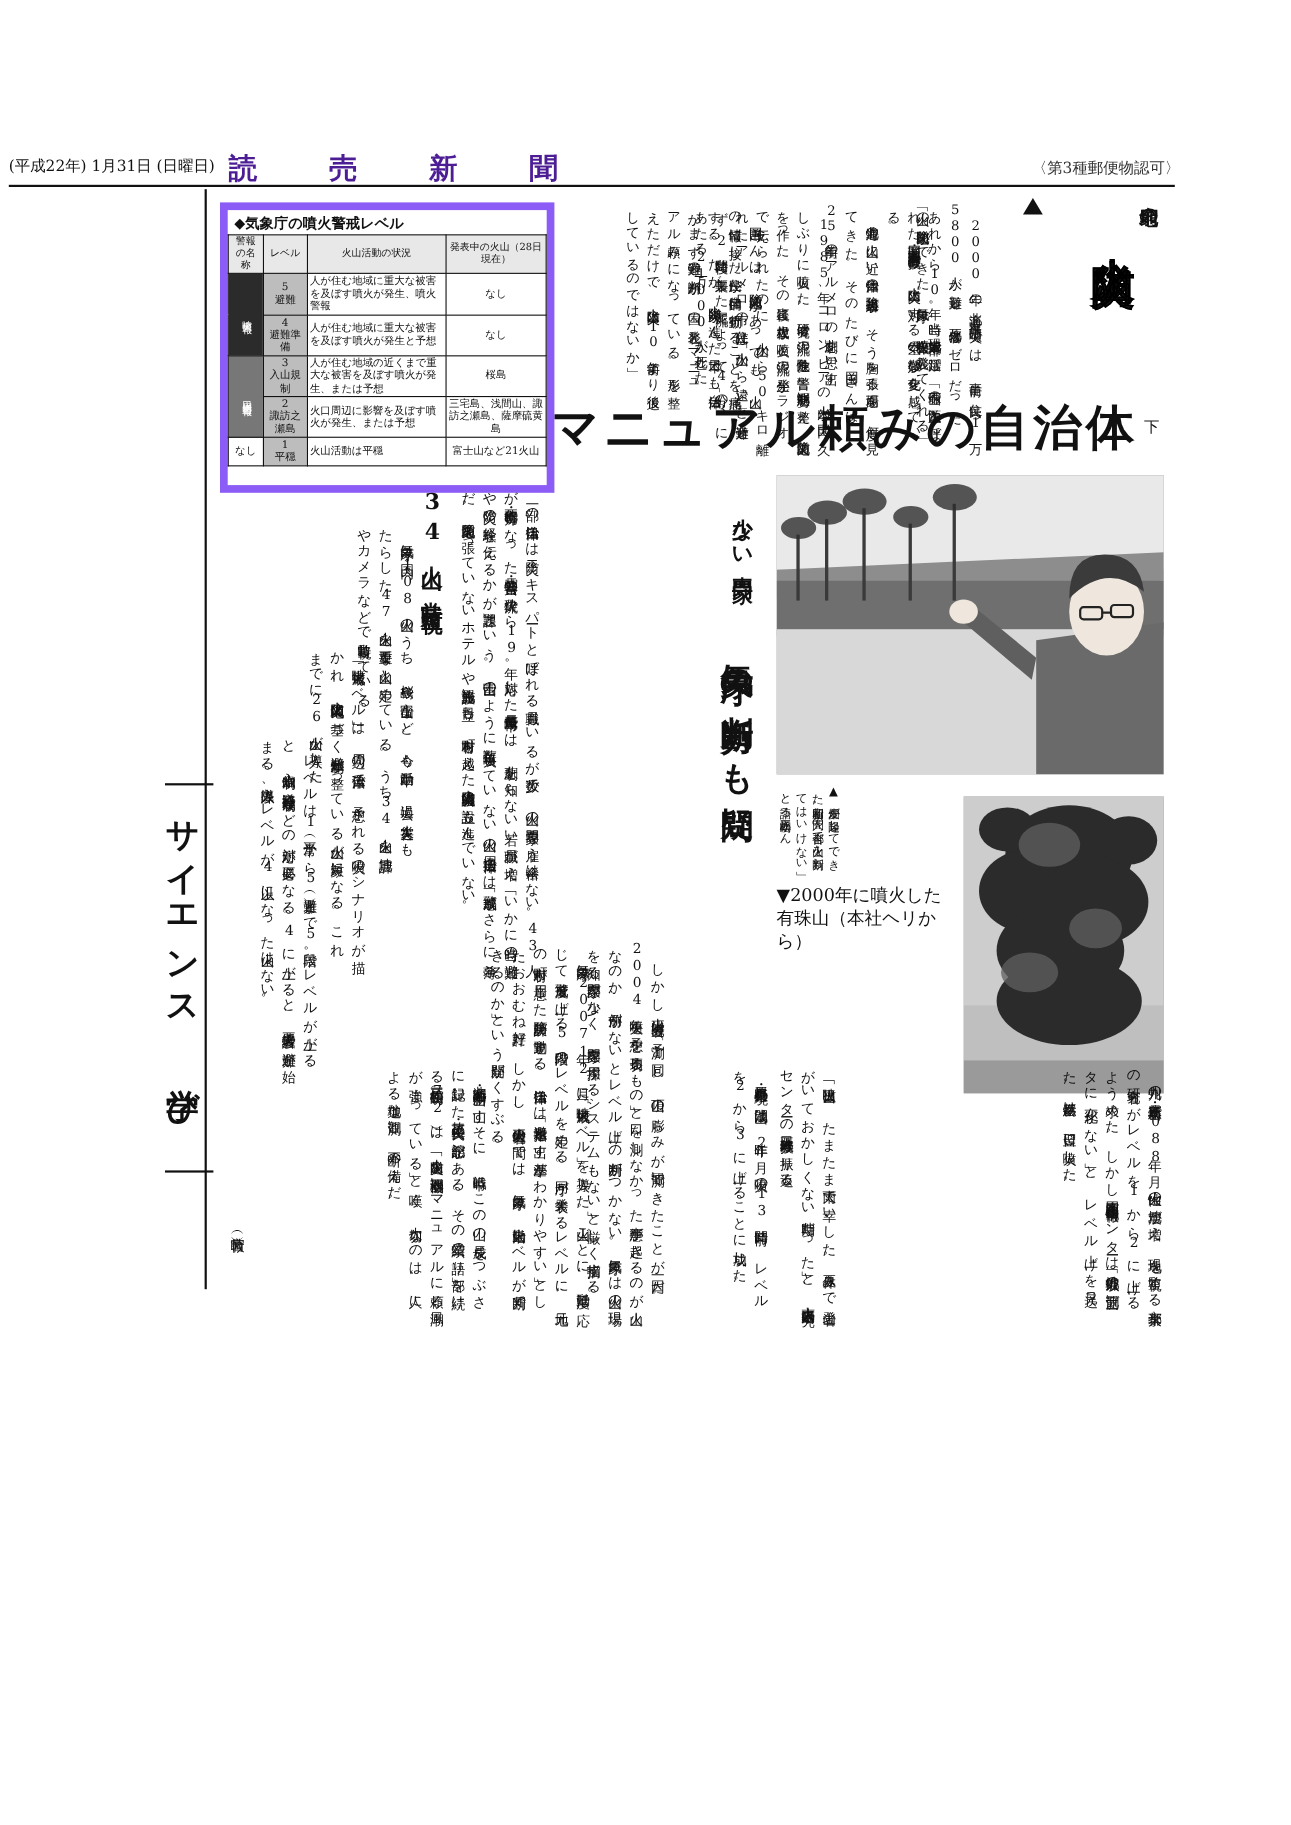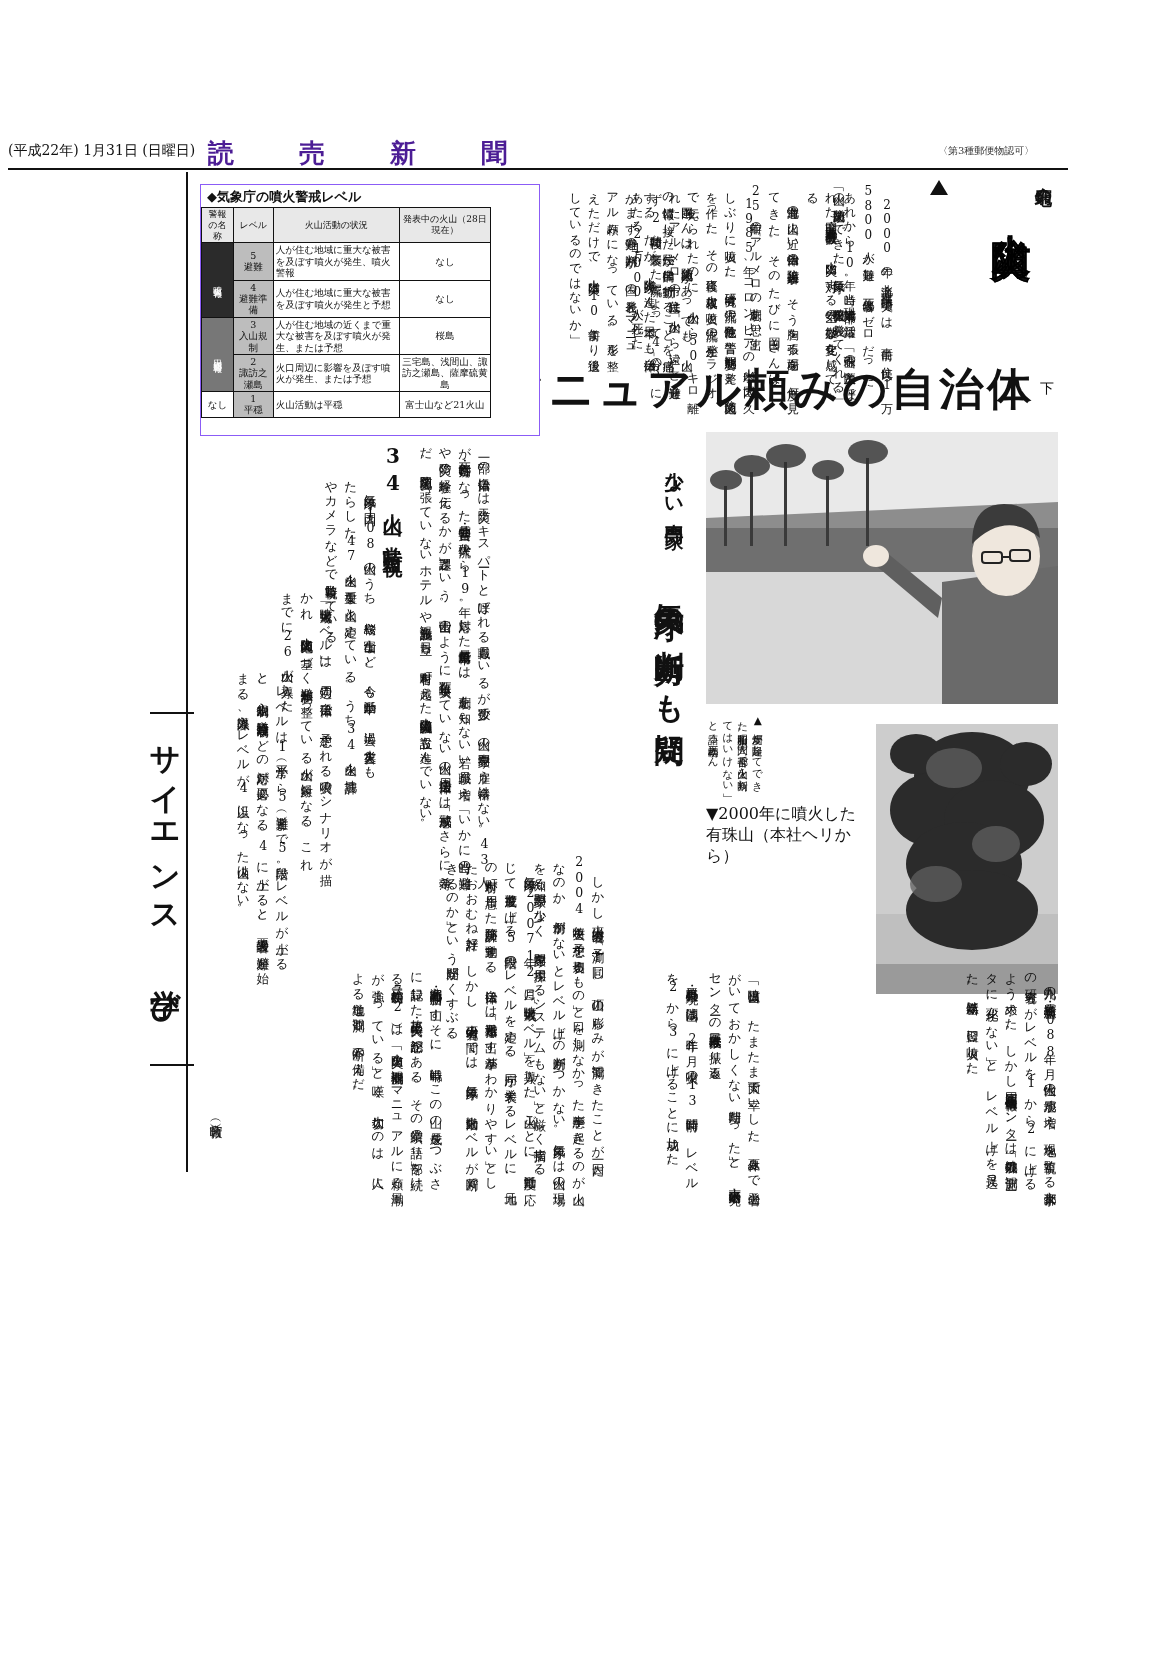--- a/index.html
+++ b/index.html
@@ -3,21 +3,21 @@
 <meta charset="utf-8">
 <style>
   html,body{margin:0;padding:0;background:#ffffff;}
   body{width:1174px;height:1659px;position:relative;font-family:"DejaVu Serif","Liberation Serif",serif;color:#111;}
   .page{position:absolute;left:0;top:0;width:1154px;height:1659px;background:#fff;margin-top:24px;}
 
   
   .masthead{position:absolute;left:8px;top:112px;width:1060px;height:34px;}
   .mh-date{position:absolute;left:0;top:6px;font-size:14px;letter-spacing:0px;white-space:nowrap;}
   .mh-title{position:absolute;left:200px;top:0px;font-size:26px;letter-spacing:28px;font-weight:bold;white-space:nowrap;color:#4c1d95;font-family:"DejaVu Serif",serif;}
-  .mh-approve{position:absolute;left:930px;top:8px;font-size:10px;white-space:nowrap;color:#333;}
+  .mh-approve{position:absolute;left:930px;top:8px;font-size:14px;white-space:nowrap;color:#333;}
 
   .rule-top{position:absolute;left:8px;top:144px;width:1060px;height:2px;background:#111;}
 
   
   .frame{position:absolute;left:186px;top:148px;width:882px;height:1000px;border-left:2px solid #111;}
 
   
   .spine{position:absolute;left:150px;top:700px;width:46px;height:330px;}
   .spine .label{writing-mode:vertical-rl;text-orientation:upright;font-size:30px;font-weight:bold;letter-spacing:6px;line-height:1.0;}
   .spine-rule-l{position:absolute;left:150px;top:688px;width:44px;height:2px;background:#111;}
@@ -30,21 +30,21 @@
        -webkit-text-stroke:0.3px #000;}
   .logo .ka{color:#111;}
   .logo .shita{position:absolute;right:6px;top:206px;font-size:14px;}
   .logo .tri{position:absolute;right:112px;top:6px;width:0;height:0;border-left:9px solid transparent;border-right:9px solid transparent;border-bottom:15px solid #111;}
 
   
   .headline{position:absolute;left:500px;top:336px;width:560px;height:58px;}
   .headline span{font-size:44px;font-weight:bold;letter-spacing:4px;white-space:nowrap;}
 
   
-  .tablebox{position:absolute;left:200px;top:160px;width:290px;height:250px;border:1px solid #8b5cf6;background:#fff;padding-left:48px;}
+  .tablebox{position:absolute;left:200px;top:160px;width:290px;height:250px;border:7px solid #8b5cf6;background:#fff;}
   .tablebox .cap{position:absolute;left:6px;top:3px;font-size:13px;font-weight:bold;white-space:nowrap;}
   table.levels{position:absolute;left:0;top:22px;width:290px;border-collapse:collapse;font-size:9.5px;}
   table.levels th,table.levels td{border:1px solid #111;padding:1px 2px;vertical-align:middle;line-height:1.2;}
   table.levels th{background:#e8e8e8;font-weight:normal;text-align:center;font-size:9px;}
   .cell-c{text-align:center;}
   .rotcell{writing-mode:vertical-rl;text-orientation:upright;letter-spacing:1px;font-size:9px;text-align:center;}
   .blk{background:#2b2b2b;color:#fff;}
   .gry{background:#777;color:#fff;}
   .lgry{background:#bdbdbd;color:#111;}
 

